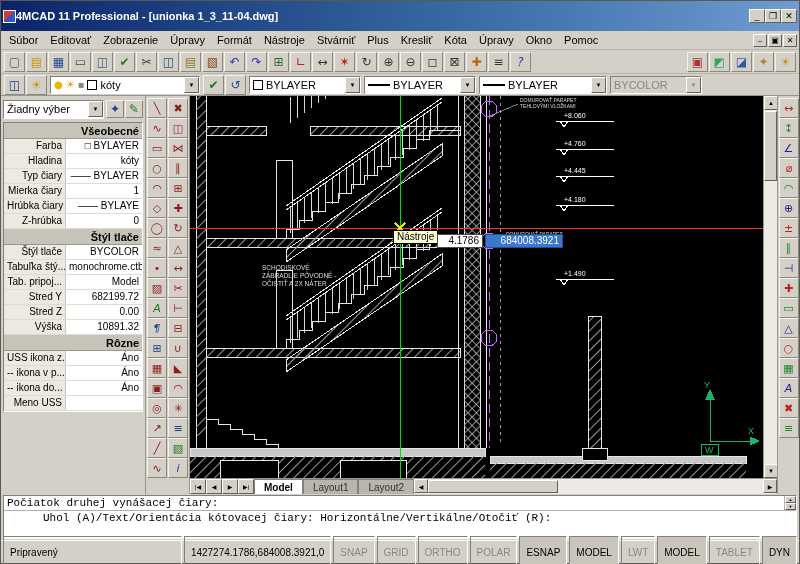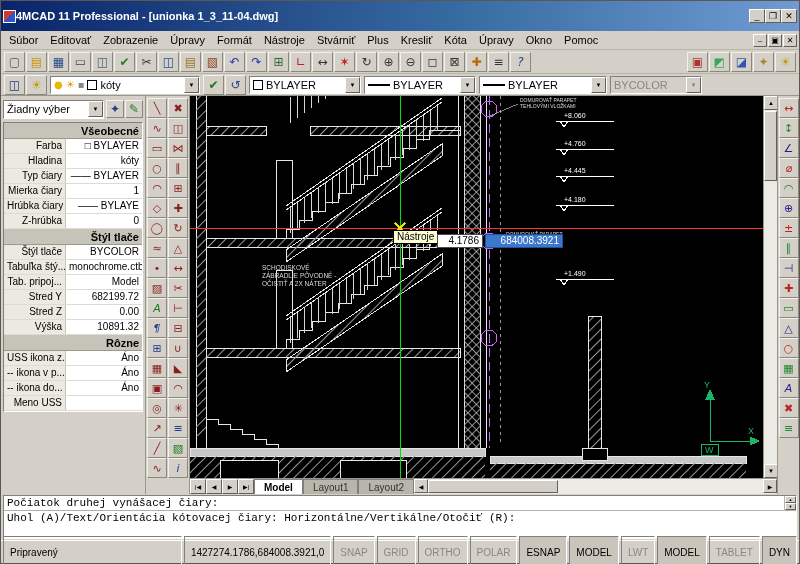--- a/index.html
+++ b/index.html
@@ -96,21 +96,21 @@
   .rtools { width:22px; flex:none; background:#d4d0c8; border-left:1px solid #9a978c; display:flex; flex-direction:column; padding:2px 0; align-items:center; }
 
   
   .cmd { height:46px; flex:none; background:#d4d0c8; padding:1px 2px; }
   .cmd-box { height:100%; background:#fff; border:1px solid; border-color:#808080 #fff #fff #808080;
     font-family:"Liberation Mono",monospace; font-size:11px; display:flex; flex-direction:column; }
   .cmd-hist { height:15px; display:flex; border-bottom:1px solid #b0b0b0; }
   .cmd-hist-text { flex:1; padding:1px 3px; white-space:nowrap; overflow:hidden; }
   .cmd-mini-scroll { width:12px; flex:none; display:flex; flex-direction:column; border-left:1px solid #b0b0b0; }
   .cmd-mini-scroll .sb-btn { width:11px; height:7px; font-size:4px; }
-  .cmd-prompt { height:15px; padding:1px 3px; white-space:nowrap; overflow:hidden; }
+  .cmd-prompt { height:15px; padding:1px 3px; white-space:nowrap; overflow:hidden;margin-left:36px; }
   .cmd-input { flex:1; padding:0 3px; }
 
   
   .status { height:23px; flex:none; display:flex; align-items:center; gap:2px; padding:2px; background:#d4d0c8; border-top:1px solid #fff; }
   .spanel { height:17px; display:flex; align-items:center; padding:15px 6px; font-size:10px;
     border:1px solid; border-color:#808080 #fff #fff #808080; white-space:nowrap; }
   .s-ready { flex:1; }
   .tog { color:#8a887e; }
   .tog.on { color:#000; background:#c9c5bb; }
 </style>

